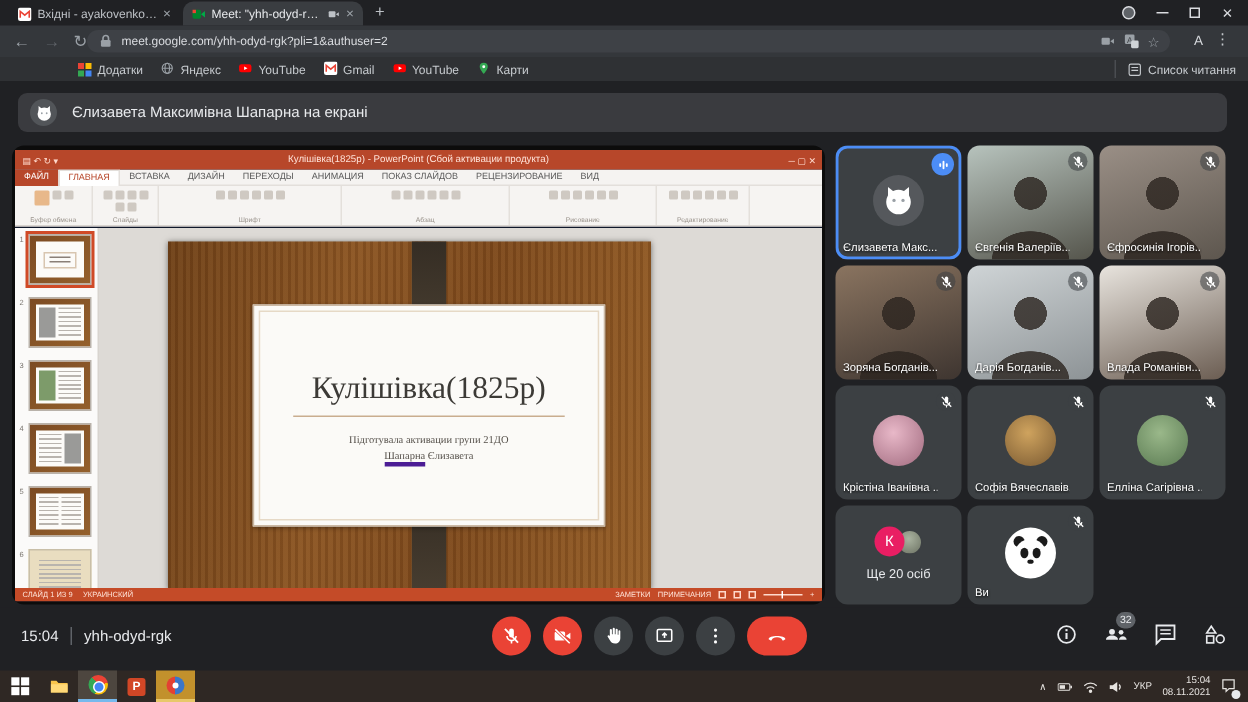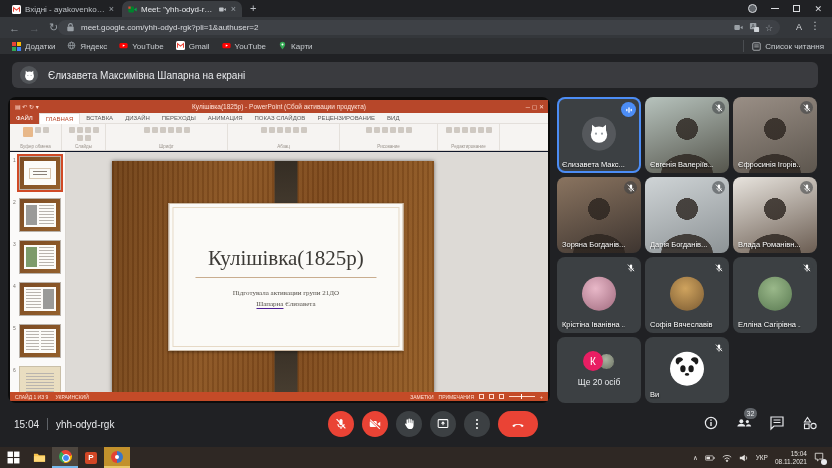--- a/index.html
+++ b/index.html
@@ -30,21 +30,21 @@
   .navic.fwd { color:#5f6368; }
   .omnibox { position:absolute; left:58px; top:3px; width:722px; height:15px; background:#3e4146;
     border-radius:8px; display:flex; align-items:center; padding:0 7px; gap:5px; }
   .omnibox .url { flex:1 1 auto; font-size:8px; color:#dadce0; white-space:nowrap; overflow:hidden; }
   .obicon { width:11px; height:11px; flex:0 0 auto; }
   .star { color:#9aa0a6; font-size:9px; flex:0 0 auto; }
   .profileA { position:absolute; right:30px; top:5px; color:#d5d8dc; font-size:9px; }
   .menu3 { position:absolute; right:12px; top:3px; color:#c3c7cb; font-size:10px; letter-spacing:0; }
 
   .bookmarks { position:absolute; left:0; top:38px; width:832px; height:16px; background:#2f3134;
-    display:flex; align-items:center; font-size:8px; color:#c7cbcf; }
+    display:flex; align-items:center; font-size:8px; color:#c7cbcf;padding-left:40px; }
   .bm { display:flex; align-items:center; gap:4px; margin-left:12px; white-space:nowrap; }
   .bm svg, .bm .grid4 { width:9px; height:9px; }
   .grid4 { display:grid; grid-template-columns:4px 4px; grid-gap:1px; }
   .grid4 i { width:4px; height:4px; }
   .readlist { position:absolute; right:8px; top:2px; display:flex; gap:4px; align-items:center;
     font-size:8px; color:#c7cbcf; border-left:1px solid #4a4d51; padding-left:8px; height:12px; }
 
   
   .meet { position:absolute; left:0; top:54px; width:832px; height:393px; background:#202124;padding-left:25px; }
   .banner { position:absolute; left:12px; top:8px; right:14px; height:26px; background:#3a3b3f;
@@ -104,21 +104,21 @@
     background:linear-gradient(#352d24,#473d30); }
   .band.top { top:0; height:26%; }
   .band.bot { bottom:0; height:26%; }
   .card { position:absolute; left:54%; top:18%; width:73%; height:64%; transform:translateX(-50%);
     background:#fbfaf7; border:1px solid #cbb9a4; box-shadow:0 1px 3px rgba(0,0,0,.4);
     display:flex; flex-direction:column; align-items:center; justify-content:center; }
   .card::before { content:''; position:absolute; inset:3px; border:1px solid #e6d9c6; pointer-events:none; }
   .card .stitle { font-family:"Liberation Serif", serif; font-size:21px; color:#3c3a36; }
   .card .sline { width:78%; height:1px; background:#c9ad8f; margin:6px 0 8px; }
   .card .ssub { font-family:"Liberation Serif", serif; font-size:7px; color:#55504a; margin-top:3px; }
-  .card .ssub .uw { border-bottom:1px solid #4c1d95;margin-top:44px; }
+  .card .ssub .uw { border-bottom:3px solid #4c1d95;margin-top:44px; }
   
   .ppt-status { position:absolute; left:0; right:0; bottom:0; height:9px; background:#c44b28;
     color:#ffe3d8; font-size:5px; display:flex; align-items:center; padding:0 5px; gap:7px; }
   .ppt-status .right { margin-left:auto; display:flex; align-items:center; gap:5px; }
   .vico { width:5px; height:5px; border:1px solid #ffd9cb; display:inline-block; }
   .zoomline { width:26px; height:1px; background:#ffd9cb; position:relative; }
   .zoomline i { position:absolute; left:12px; top:-2px; width:1px; height:5px; background:#fff; }
 
   
   .tiles { position:absolute; left:557px; top:43px; display:grid;

